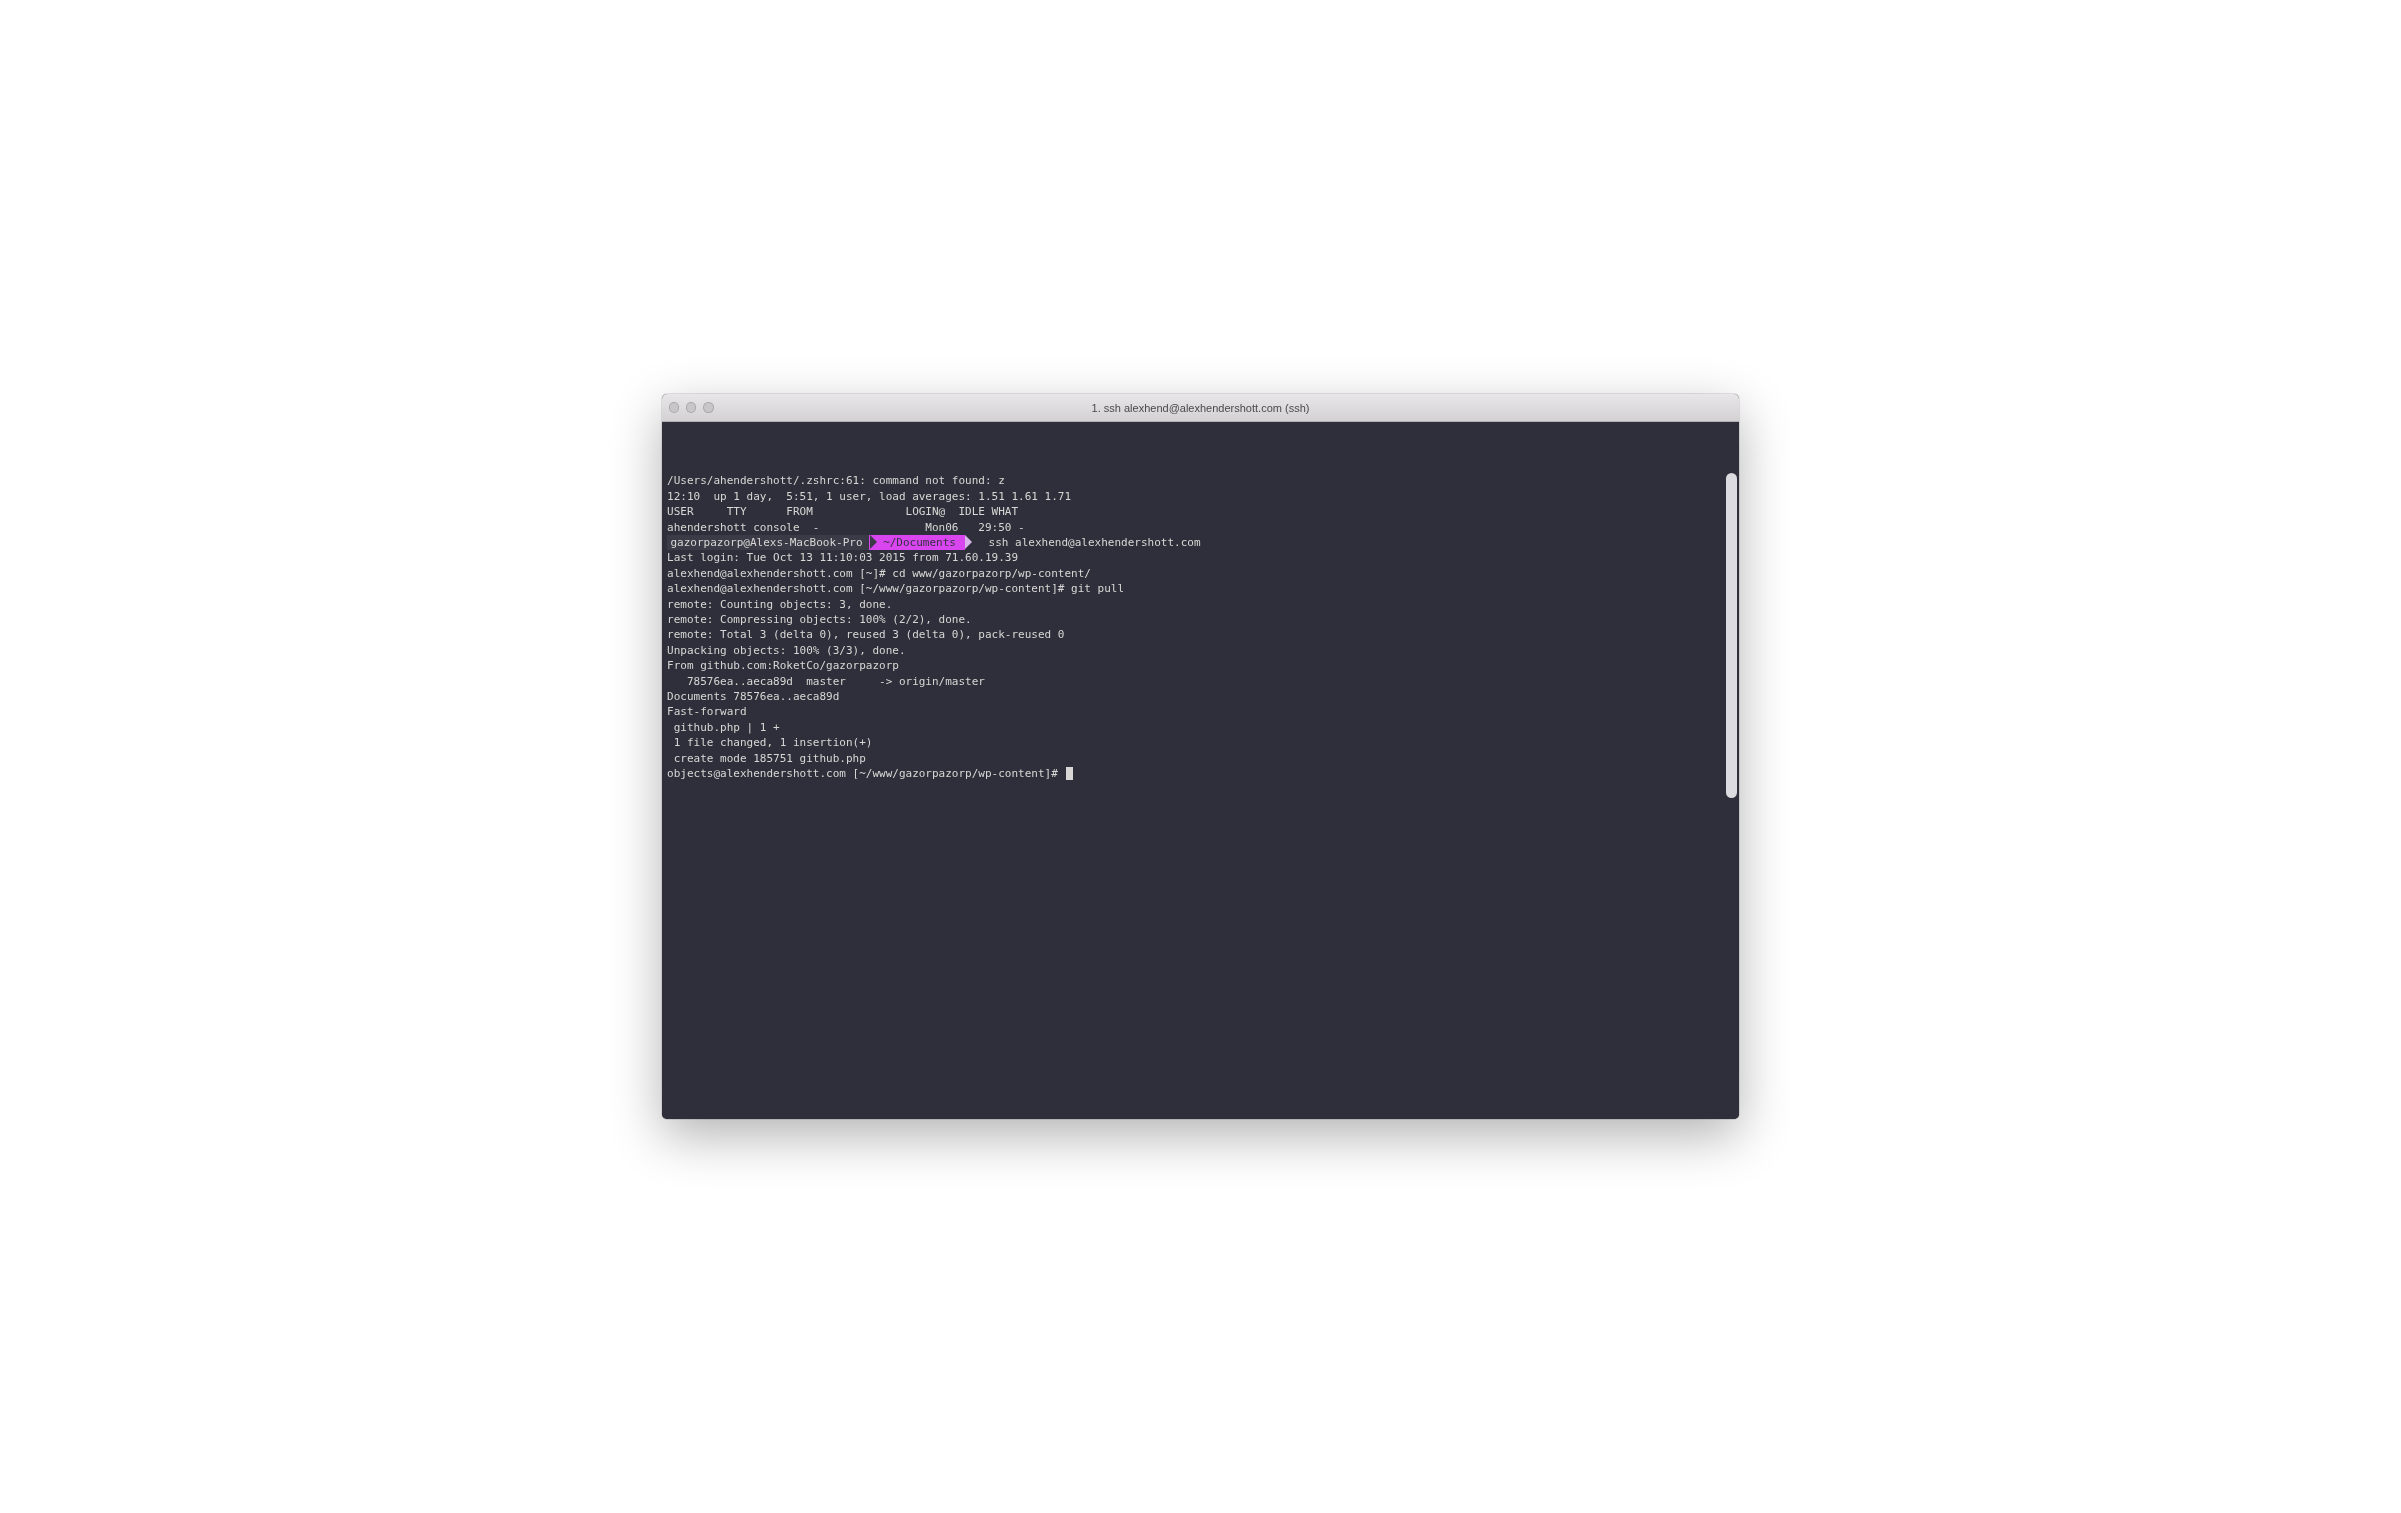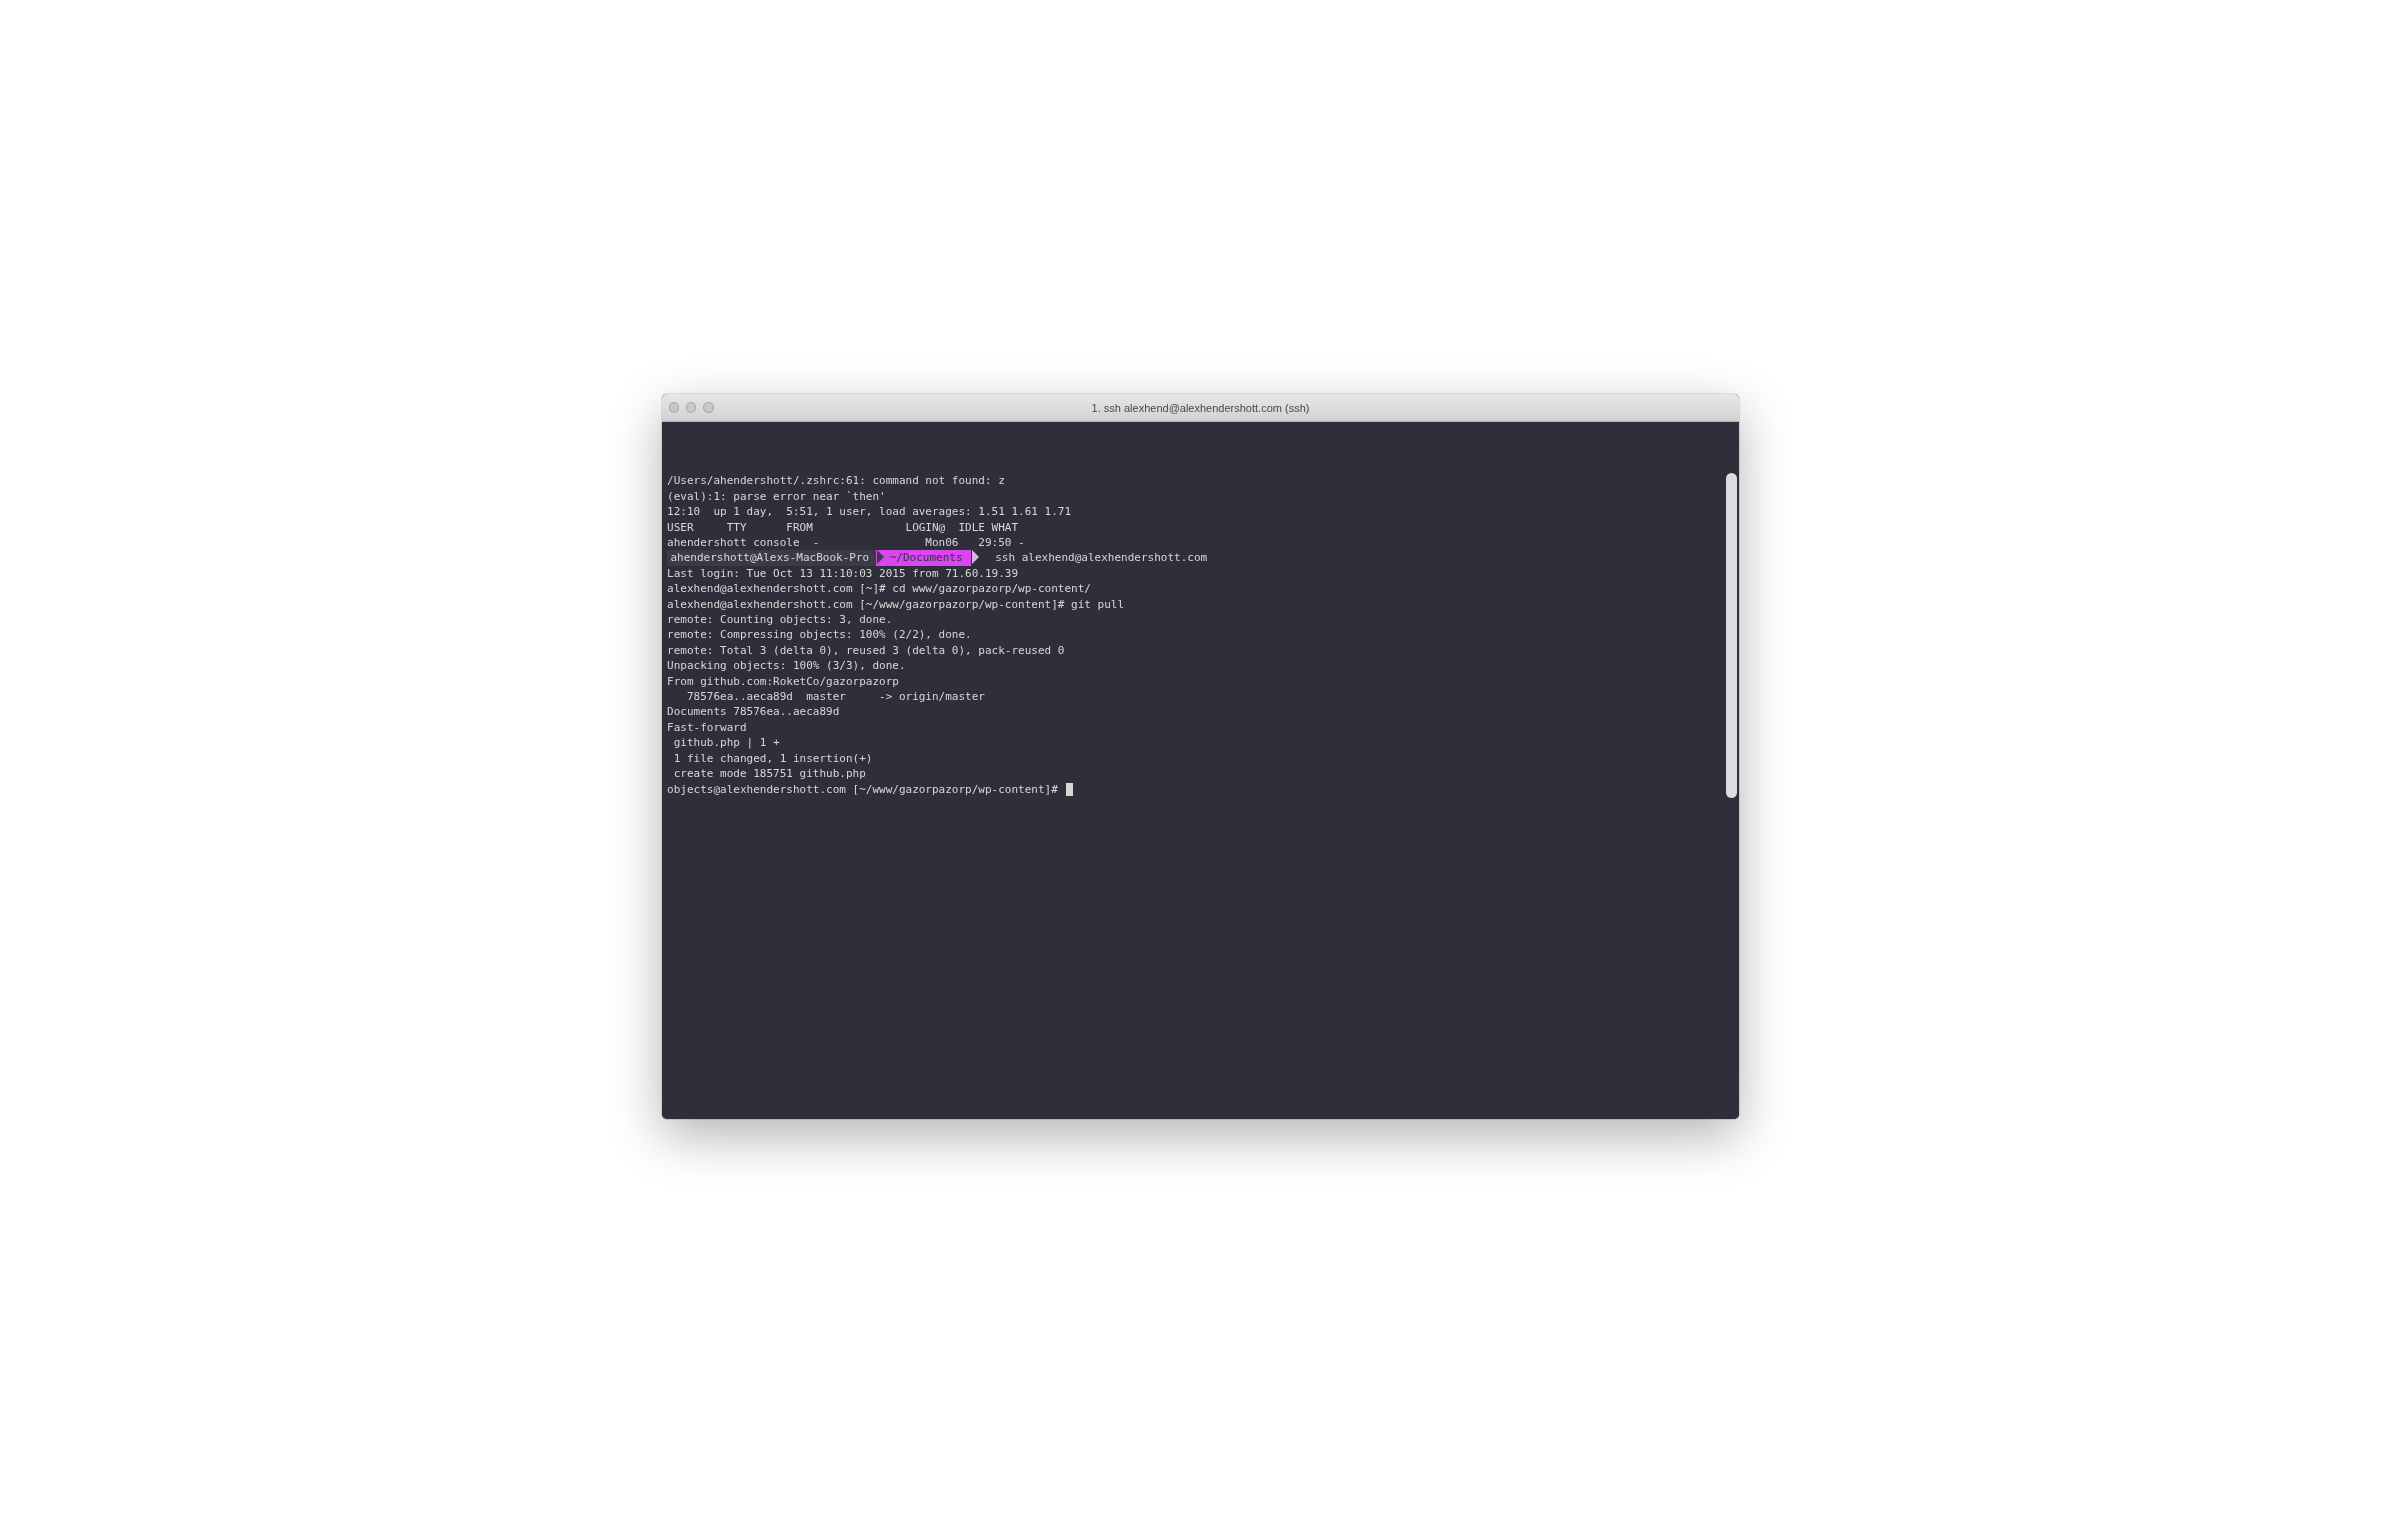--- a/index.html
+++ b/index.html
@@ -135,26 +135,25 @@
     <div class="traffic-lights">
       <div class="traffic-light"></div>
       <div class="traffic-light"></div>
       <div class="traffic-light"></div>
     </div>
     <div class="title">1. ssh alexhend@alexhendershott.com (ssh)</div>
   </div>
   <div class="terminal">
     <div class="terminal-scrollbar"></div>
     <div class="line">/Users/ahendershott/.zshrc:61: command not found: z</div>
-    <div class="line">(eval):1: parse error near `then'</div>
     <div class="line">12:10  up 1 day,  5:51, 1 user, load averages: 1.51 1.61 1.71</div>
     <div class="line">USER     TTY      FROM              LOGIN@  IDLE WHAT</div>
     <div class="line">ahendershott console  -                Mon06   29:50 -</div>
     <div class="prompt-line">
-      <span class="seg-user">ahendershott@Alexs-MacBook-Pro</span>
+      <span class="seg-user">gazorpazorp@Alexs-MacBook-Pro</span>
       <span class="seg-path">~/Documents</span>
       <span class="seg-cmd">ssh alexhend@alexhendershott.com</span>
     </div>
     <div class="line">Last login: Tue Oct 13 11:10:03 2015 from 71.60.19.39</div>
     <div class="line">alexhend@alexhendershott.com [~]# cd www/gazorpazorp/wp-content/</div>
     <div class="line">alexhend@alexhendershott.com [~/www/gazorpazorp/wp-content]# git pull</div>
     <div class="line">remote: Counting objects: 3, done.</div>
     <div class="line">remote: Compressing objects: 100% (2/2), done.</div>
     <div class="line">remote: Total 3 (delta 0), reused 3 (delta 0), pack-reused 0</div>
     <div class="line">Unpacking objects: 100% (3/3), done.</div>

